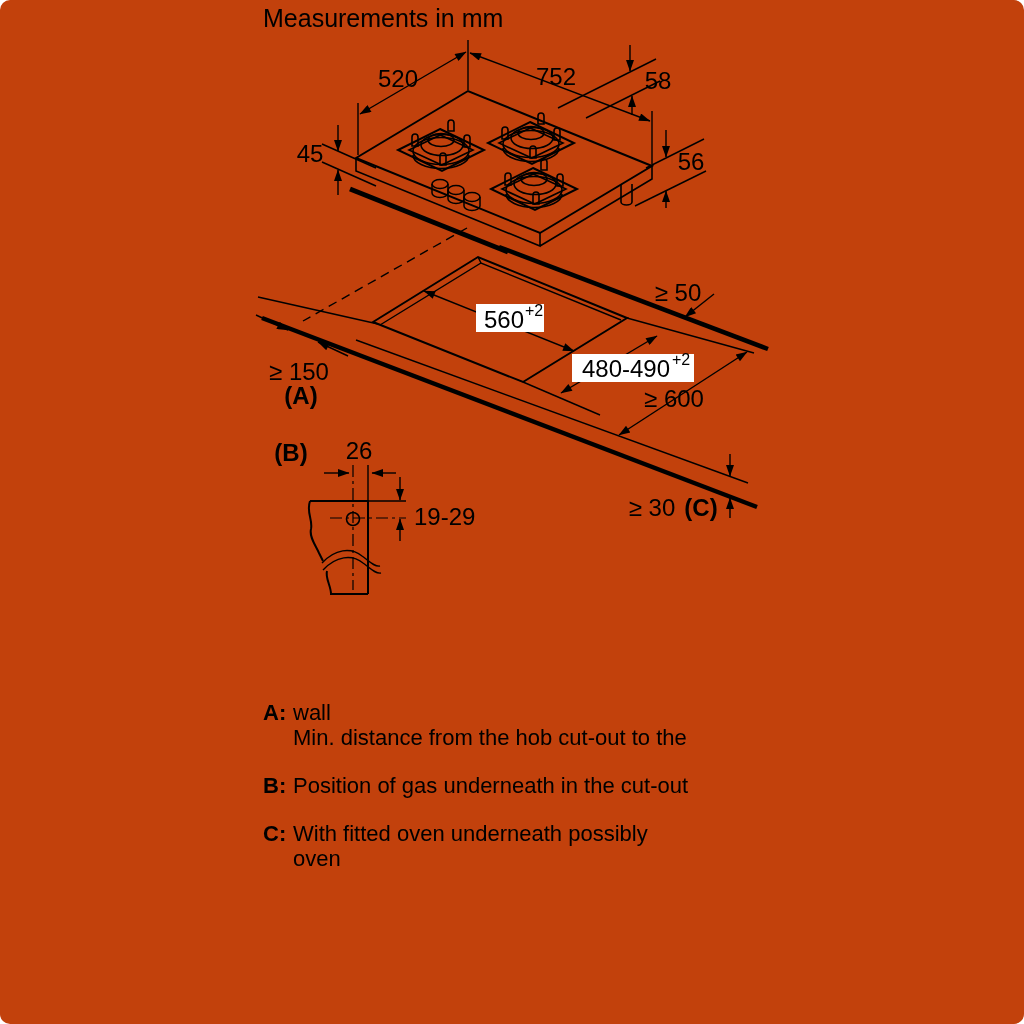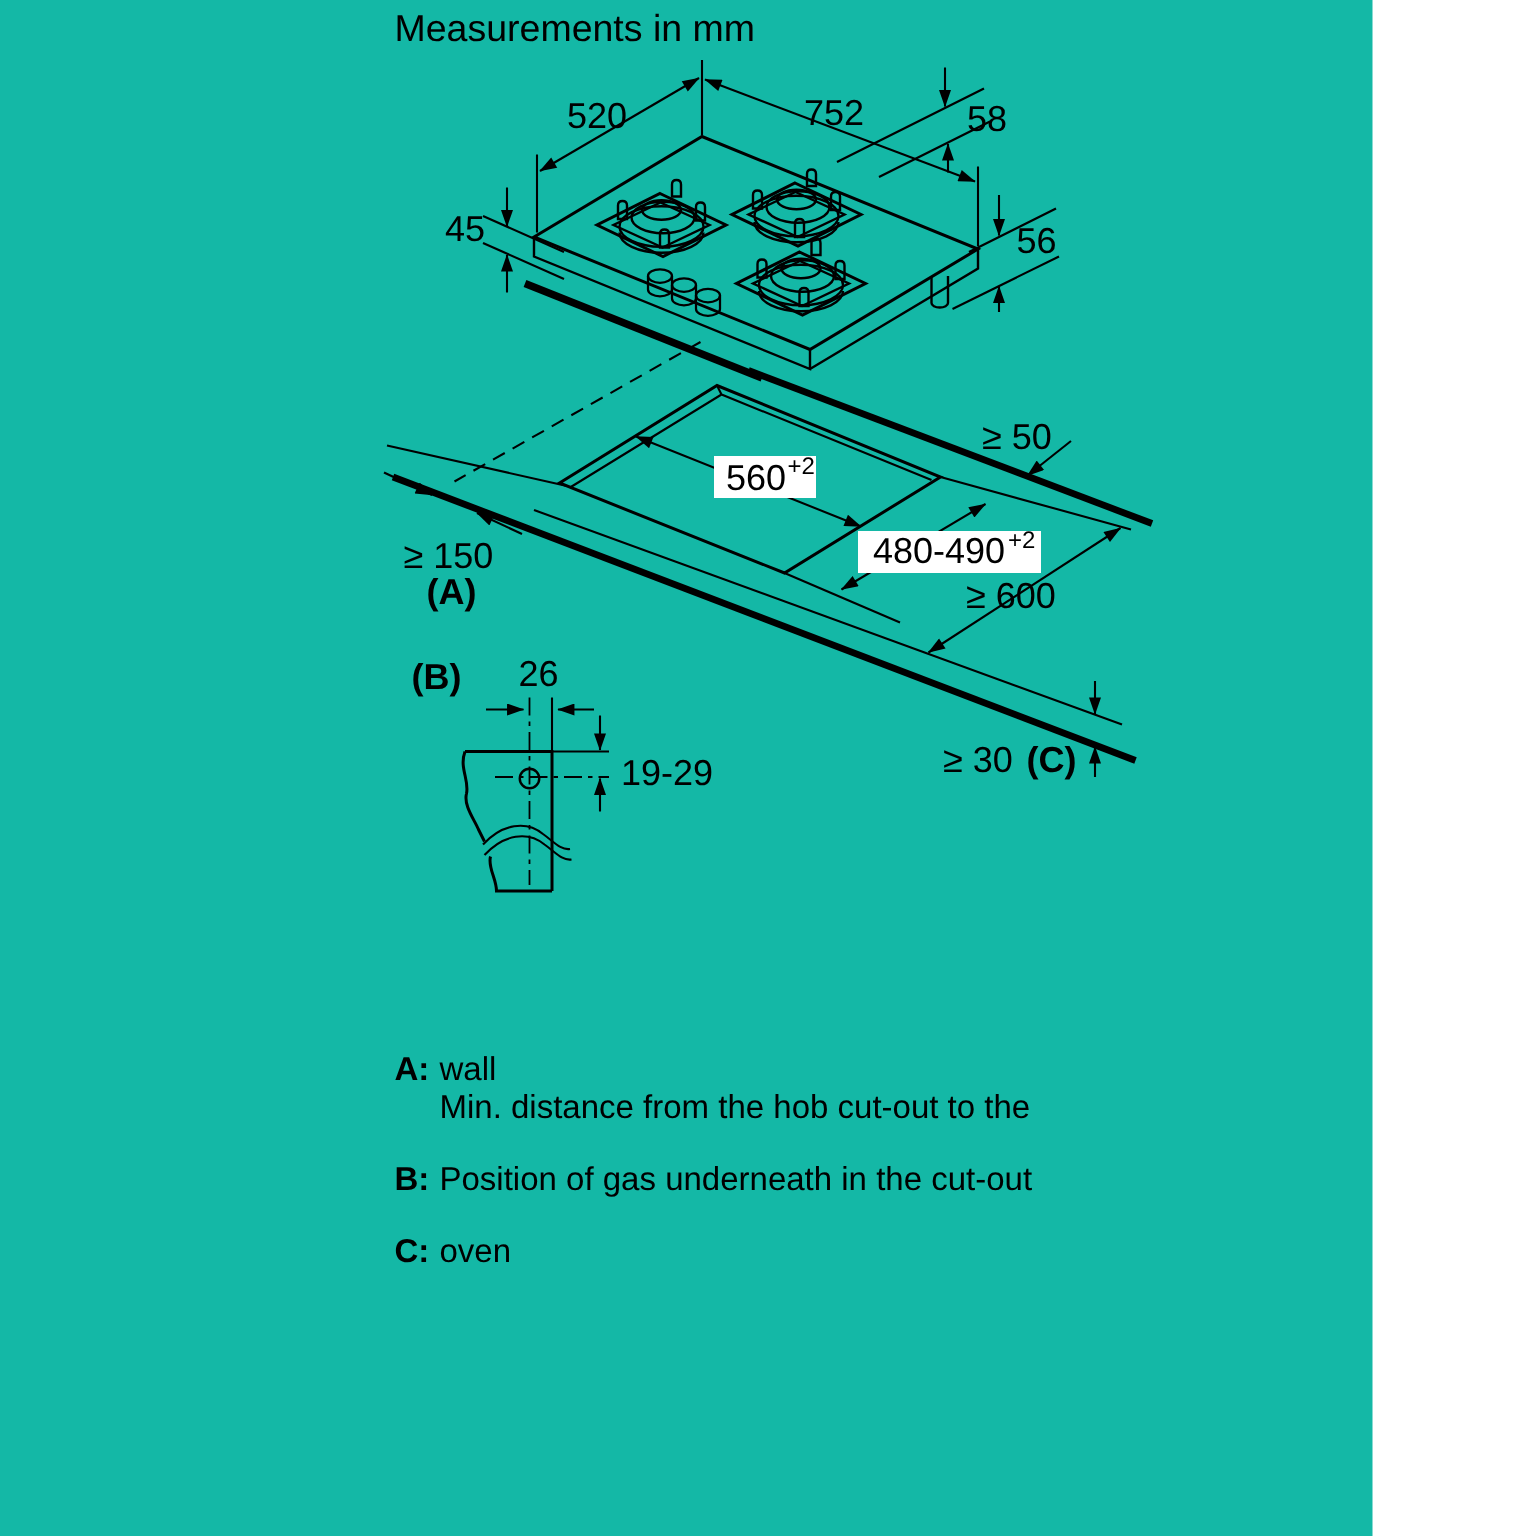--- a/index.html
+++ b/index.html
@@ -1,17 +1,17 @@
 <!DOCTYPE html>
 <html><head>
 <meta charset="utf-8">
 <style>
   html,body{margin:0;padding:0;background:#fff;}
-  .page{position:relative;width:915px;height:1024px;background:#14b8a6;overflow:hidden;
-        font-family:"Liberation Sans","DejaVu Sans",sans-serif;color:#000;}
+  .page{position:relative;width:1024px;height:1024px;background:#c2410c;overflow:hidden;
+        font-family:"Liberation Sans","DejaVu Sans",sans-serif;color:#000;border-radius:10px;}
   svg{position:absolute;left:0;top:0;}
   svg text{font-family:"Liberation Sans","DejaVu Sans",sans-serif;fill:#000;}
   .dim{font-size:24px;}
   .dimsup{font-size:16px;}
   .ttl{font-size:25px;}
   .bold{font-weight:bold;}
   .legend{position:absolute;left:263px;top:700px;width:490px;font-size:22px;line-height:25px;}
   .legend-item{display:flex;margin-bottom:23px;}
   .legend-key{font-weight:bold;width:30px;flex:0 0 30px;}
   .legend-lines{flex:1;}
@@ -214,18 +214,19 @@
     </div>
     <div class="legend-item">
       <div class="legend-key">B:</div>
       <div class="legend-lines">
         <div>Position of gas underneath in the cut-out</div>
       </div>
     </div>
     <div class="legend-item">
       <div class="legend-key">C:</div>
       <div class="legend-lines">
+        <div>With fitted oven underneath possibly</div>
         <div>oven</div>
       </div>
     </div>
   </div>
 
 </div>
 
 </body></html>

